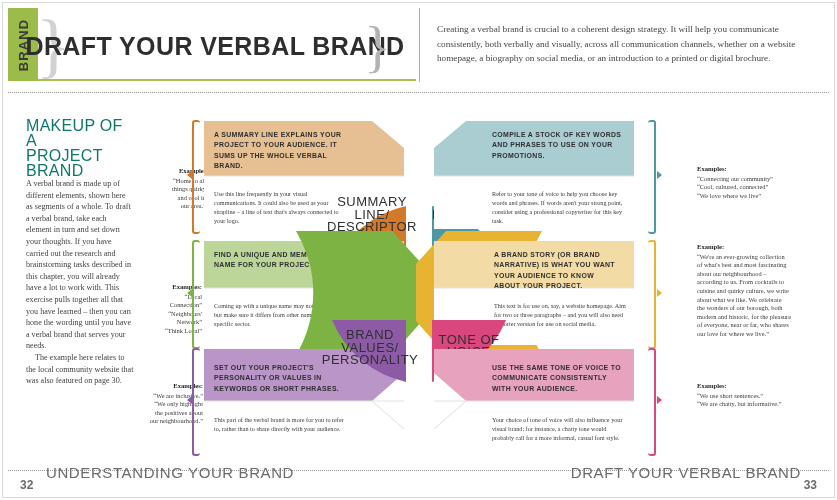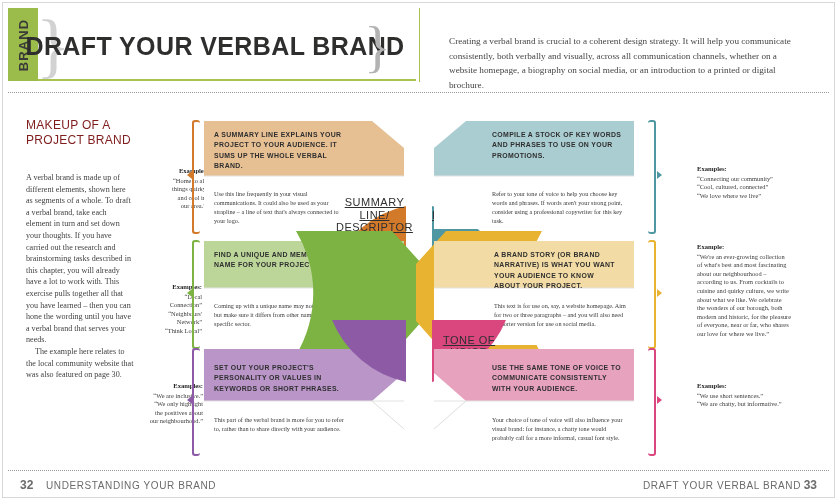--- a/index.html
+++ b/index.html
@@ -31,30 +31,30 @@
     position:absolute;left:70px;top:26px;width:290px;height:40px;
     display:flex;align-items:center;justify-content:center;
     font-size:25px;font-weight:700;letter-spacing:0.4px;color:#2e2e2c;
     white-space:nowrap;
   }
   .brace-right{position:absolute;left:364px;top:20px;width:26px;height:54px;
                color:#b3b3b3;font-size:56px;line-height:54px;font-weight:300;
                font-family:"Liberation Serif", serif;}
   .hdr-divider{position:absolute;left:419px;top:8px;width:1px;height:74px;background:#a9c24f;}
   .hdr-right{position:absolute;left:437px;top:22px;width:382px;}
-  .hdr-right p{margin:12px;font-size:9.2px;line-height:14.6px;color:#454545;
+  .hdr-right p{margin:0;font-size:9.2px;line-height:14.6px;color:#454545;
                font-family:"Liberation Serif", serif;}
 
   .dotted-rule{position:absolute;left:8px;top:92px;width:821px;height:0;
                border-top:1px dotted #9a9a9a;}
 
   
   .intro{position:absolute;left:26px;top:118px;width:108px;}
-  .intro h2{margin:0 0 24px 0;font-size:12px;line-height:15px;letter-spacing:.3px;
-            font-weight:400;color:#7f1d1d;font-family:"Liberation Sans", sans-serif;}
+  .intro h2{margin:0 0 0 0;font-size:16px;line-height:15px;letter-spacing:.3px;
+            font-weight:400;color:#0f766e;font-family:"Liberation Sans", sans-serif;}
   .intro p{margin:0;font-size:8.1px;line-height:11.6px;color:#3f3f3f;
            font-family:"Liberation Serif", serif;text-align:left;}
   .intro p.indent{text-indent:9px;}
 
   
   .ex{position:absolute;width:80px;text-align:right;
       font-family:"Liberation Serif", serif;font-size:6.4px;line-height:8.6px;color:#3c3c3c;}
   .ex b{display:block;font-size:6.6px;color:#1f1f1f;margin-bottom:1px;}
   .ex-r{position:absolute;width:110px;text-align:left;
       font-family:"Liberation Serif", serif;font-size:6.4px;line-height:8.6px;color:#3c3c3c;}
@@ -73,28 +73,28 @@
 
   
   .card{position:absolute;background:#fff;overflow:hidden;}
   .card .hd{position:relative;padding:9px 10px 9px 10px;box-sizing:border-box;
             font-size:6.9px;line-height:10.4px;letter-spacing:.35px;color:#2f2f2f;
             font-weight:600;font-family:"Liberation Sans", sans-serif;}
   .card .bd{position:relative;padding:10px 10px 8px 10px;box-sizing:border-box;
             font-size:6.2px;line-height:9.1px;color:#3b3b3b;
             font-family:"Liberation Serif", serif;background:#fff;}
 
-  .wedge{position:absolute;display:flex;align-items:center;
-         text-align:center;font-size:11px;line-height:12.4px;letter-spacing:.5px;
-         color:#2f2f2f;font-family:"Liberation Sans", sans-serif;text-decoration:underline;}
+  .wedge{position:absolute;display:flex;align-items:center;justify-content:center;
+         text-align:center;font-size:13px;line-height:12.4px;letter-spacing:.5px;
+         color:#2f2f2f;font-family:"Liberation Sans", sans-serif;}
 
   
   .footer-rule{position:absolute;left:8px;top:470px;width:821px;height:0;
                border-top:1px dotted #9a9a9a;}
-  .pg{position:absolute;top:480px;font-size:10px;color:#6b6b6b;letter-spacing:.6px;
+  .pg{position:absolute;top:464px;font-size:15px;color:#6b6b6b;letter-spacing:.6px;
       font-family:"Liberation Sans", sans-serif;padding-left:8px;}
   .pgnum{position:absolute;top:478px;font-size:12px;color:#6b6b6b;font-weight:700;
          font-family:"Liberation Sans", sans-serif;}
   .outer-border{position:absolute;left:2px;top:2px;width:833px;height:496px;
                 border:1px solid #d8d8d8;box-sizing:border-box;pointer-events:none;}
 </style>
 </head>
 <body>
 
 <div class="page">
@@ -196,20 +196,23 @@
       <path d="M0,52 L168,52 L200,80 L200,104 L0,104 Z" fill="#ffffff"></path>
       <path d="M0,52 L200,52" stroke="#e2e2e2" stroke-width="1" fill="none"></path>
       <path d="M168,52 L200,80" stroke="#dddddd" stroke-width="1" fill="none"></path>
     </svg>
     <div class="hd" style="position:absolute;left:0;top:5px;width:152px;">SET OUT YOUR PROJECT'S PERSONALITY OR VALUES IN KEYWORDS OR SHORT PHRASES.</div>
     <div class="bd" style="position:absolute;left:0;top:56px;width:152px;background:transparent;">This part of the verbal brand is more for you to refer to, rather than to share directly with your audience.</div>
   </div>
   <svg style="position:absolute;left:328px;top:320px;" width="80" height="110">
     <path d="M4,0 A104,104 0 0 0 78,62 L78,0 Z" fill="#8d5ba6"></path>
   </svg>
+  <div class="wedge" style="left:332px;top:324px;width:76px;height:48px;">
+    <span>BRAND VALUES/ PERSONALITY</span>
+  </div>
 
   <svg style="position:absolute;left:430px;top:160px;" width="80" height="110">
     <path d="M76,108 A104,104 0 0 0 2,46 L2,108 Z" fill="#4e97a3"></path>
   </svg>
   <div class="wedge" style="left:432px;top:196px;width:76px;height:38px;">
     <span>LANGUAGE</span>
   </div>
   <div class="card" style="left:434px;top:121px;width:200px;height:108px;">
     <svg width="200" height="108" style="position:absolute;left:0;top:0;">
       <path d="M200,0 L32,0 L0,27 L0,55 L32,55 L200,55 Z" fill="#aacdd1"></path>

